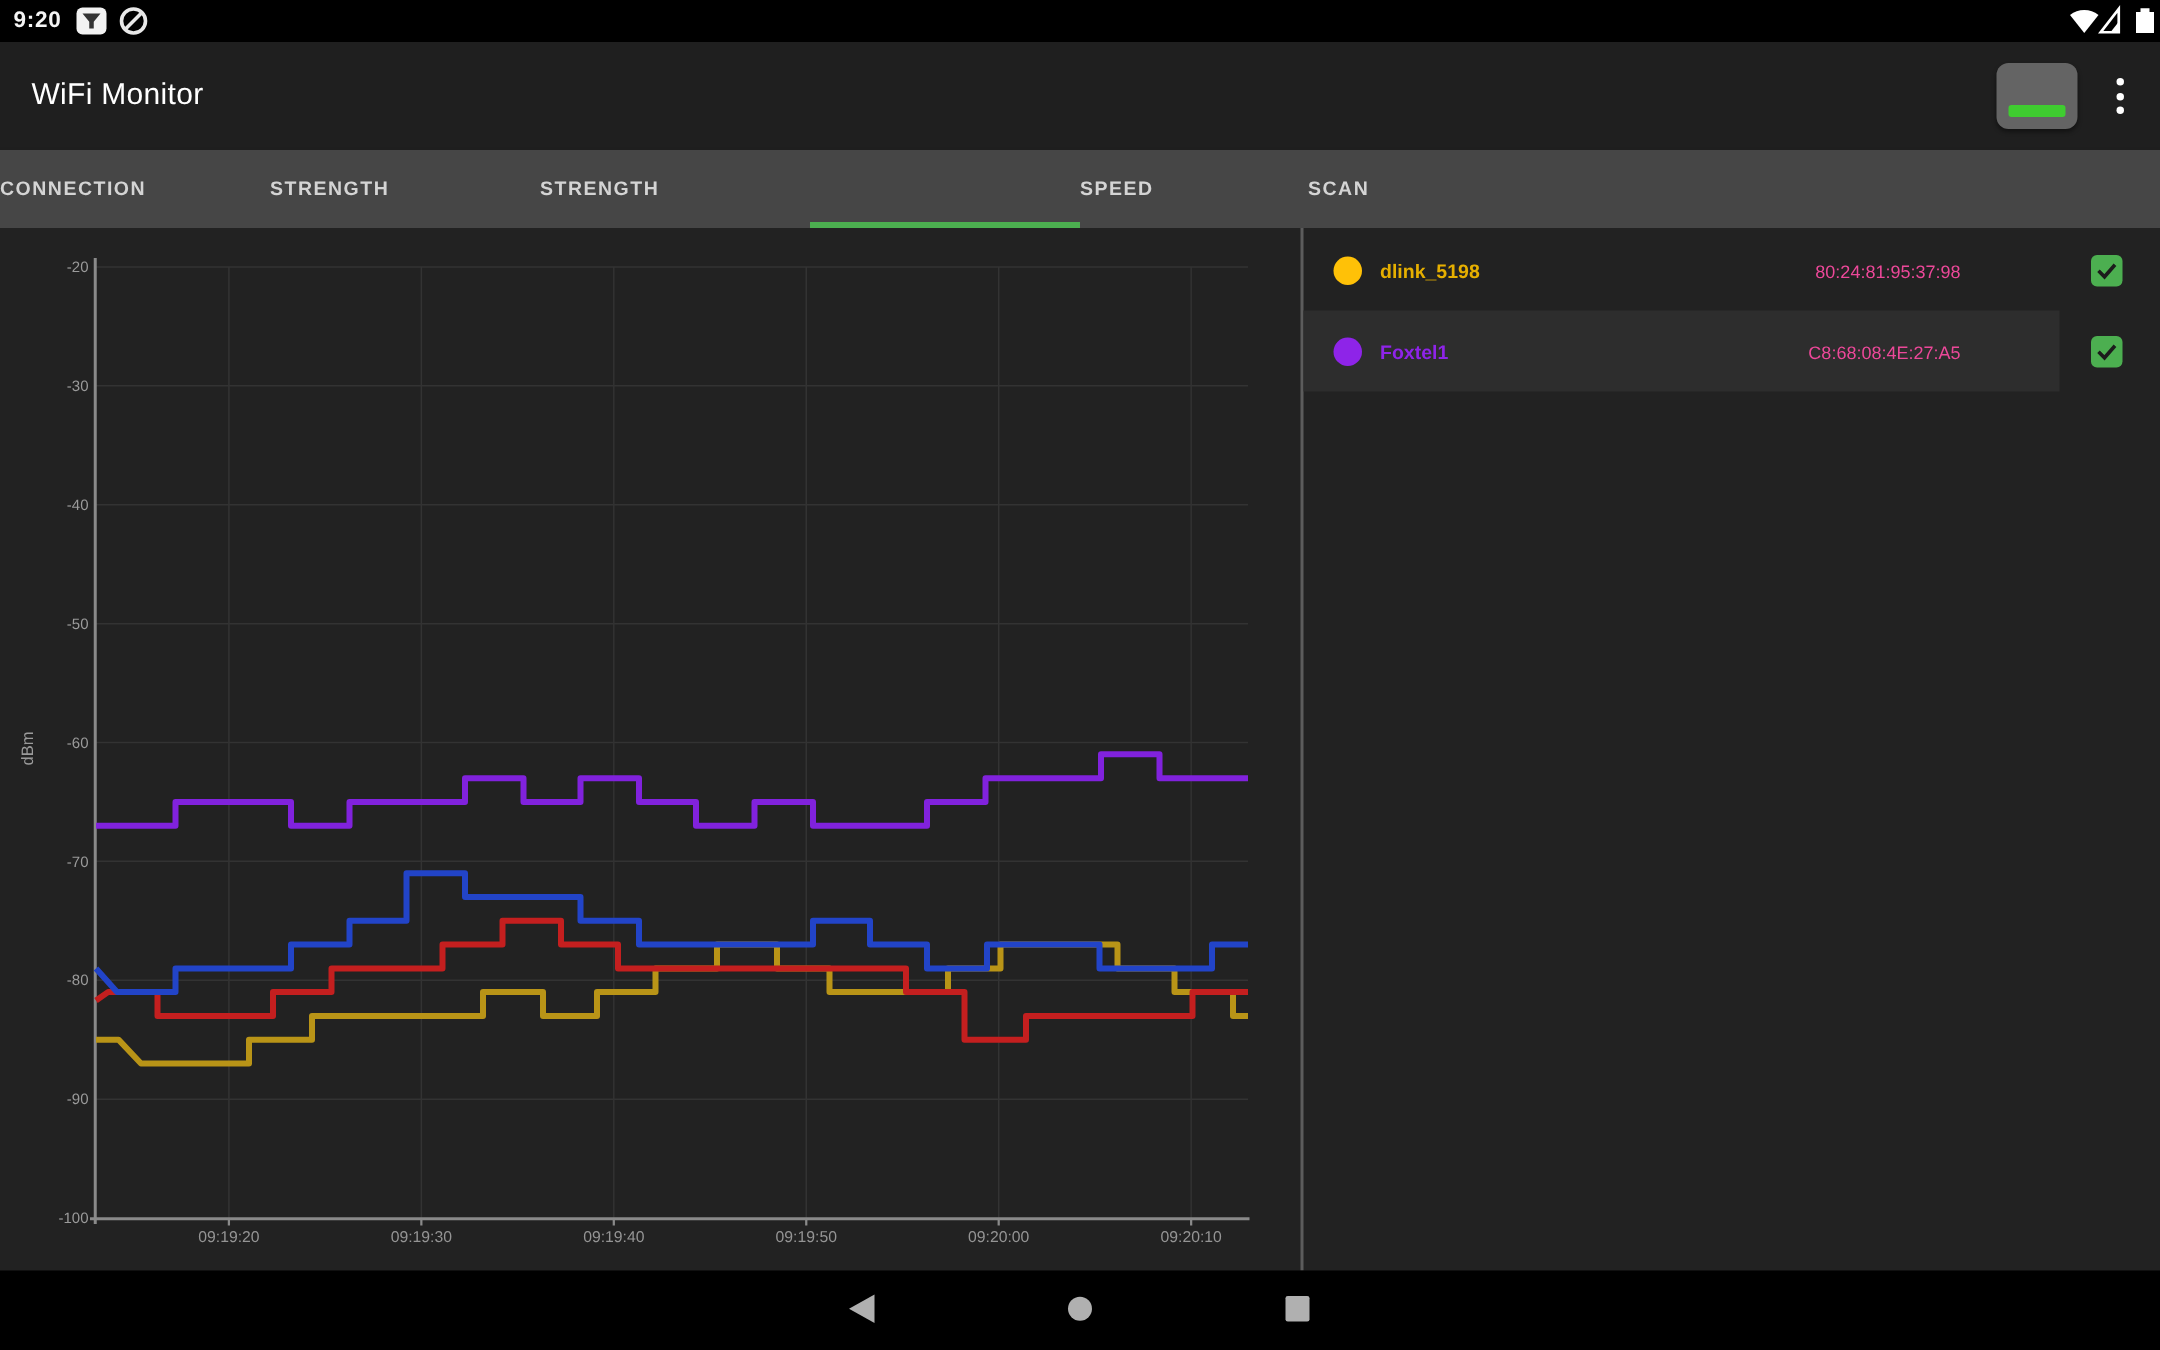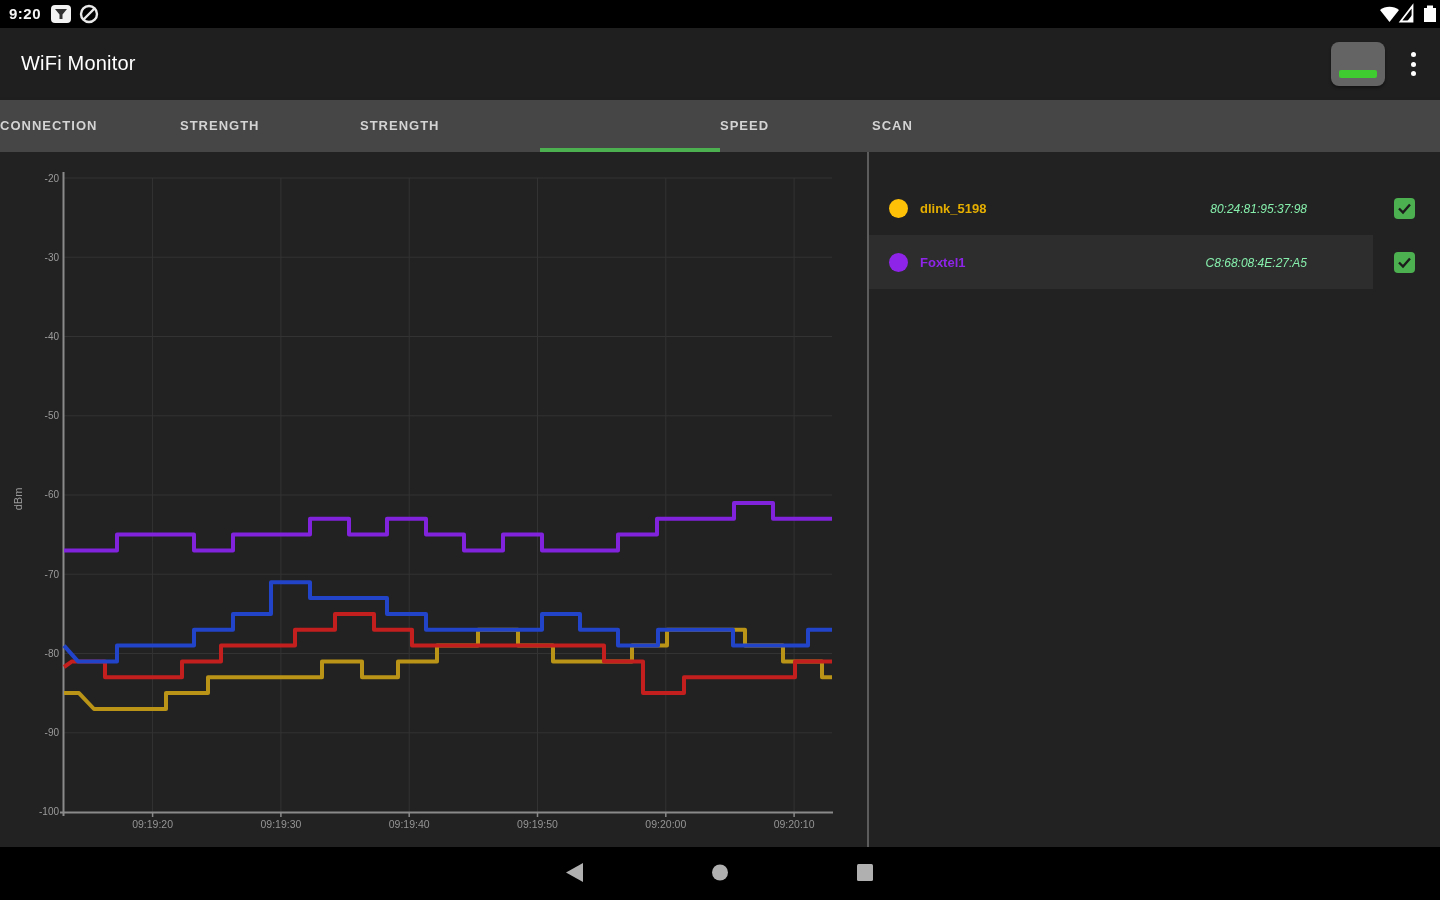--- a/index.html
+++ b/index.html
@@ -16,25 +16,25 @@
 .dot3 { position:absolute; left:1411px; width:5px; height:5px; border-radius:50%; background:#fff; }
 
 #tabs { position:absolute; left:0; top:100px; width:1440px; height:52px; background:#464646; box-shadow:0 3px 5px rgba(0,0,0,0.35); }
 .tab { position:absolute; top:0; width:180px; height:52px; line-height:52px; text-align:left; font-size:13px; letter-spacing:1px; color:#d4d4d4; font-weight:bold; }
 .tab.active { color:#fff; }
 #underline { position:absolute; left:540px; top:48px; width:180px; height:4px; background:#4caf50; }
 
 #content { position:absolute; left:0; top:152px; width:1440px; height:695px; background:#222222; }
 #divider { position:absolute; left:867px; top:0; width:2px; height:695px; background:#5c5c5c; }
 
-.row { position:absolute; left:869px; width:504px; height:54px;margin-top:28px; }
+.row { position:absolute; left:869px; width:504px; height:54px; }
 .row.hl { background:#2d2d2d;text-align:right; }
 .ldot { position:absolute; left:20px; top:18px; width:19px; height:19px; border-radius:50%; }
 .lname { position:absolute; left:51px; top:20px; font-size:13px; font-weight:bold; }
-.lmac { position:absolute; right:66px; top:21px; font-size:12px; color:#86efac;font-style:italic; }
+.lmac { position:absolute; right:66px; top:21px; font-size:12px; color:#ec4899; }
 .lchk { position:absolute; left:525px; top:17px; width:21px; height:21px; background:#4caf50; border-radius:4px; }
 .lchk svg { position:absolute; left:0; top:0; }
 
 #nav { position:absolute; left:0; top:847px; width:1440px; height:53px; background:#000; }
 </style>
 </head>
 <body>
 <div id="app">
   <div id="status">
     <div id="time">9:20</div>

